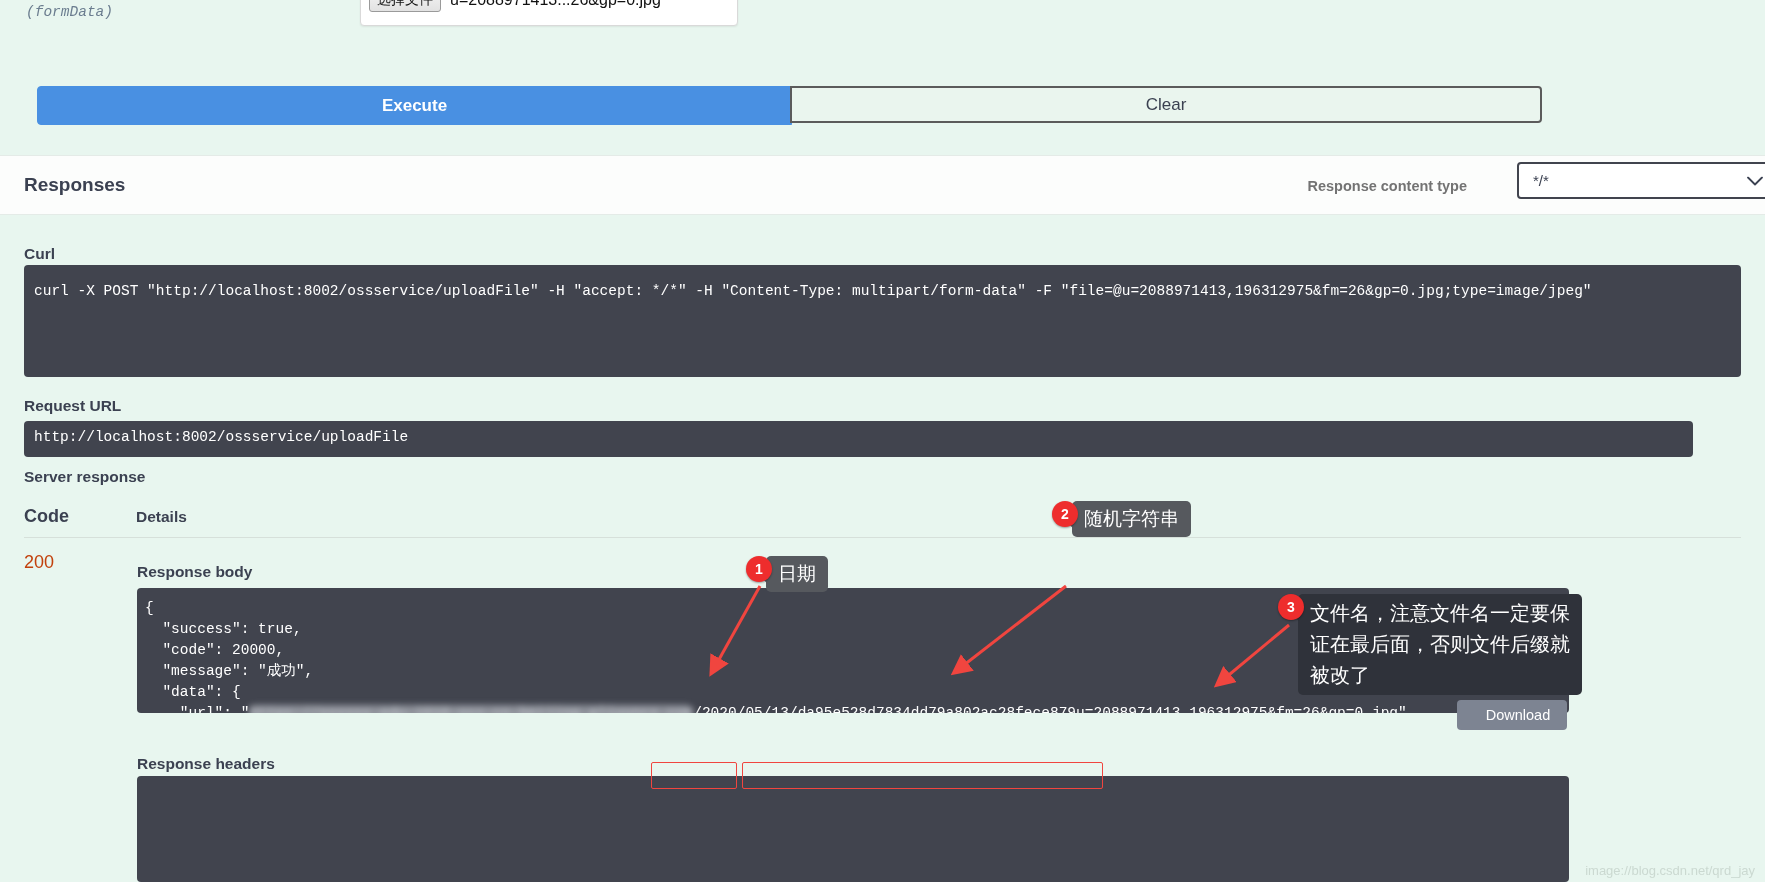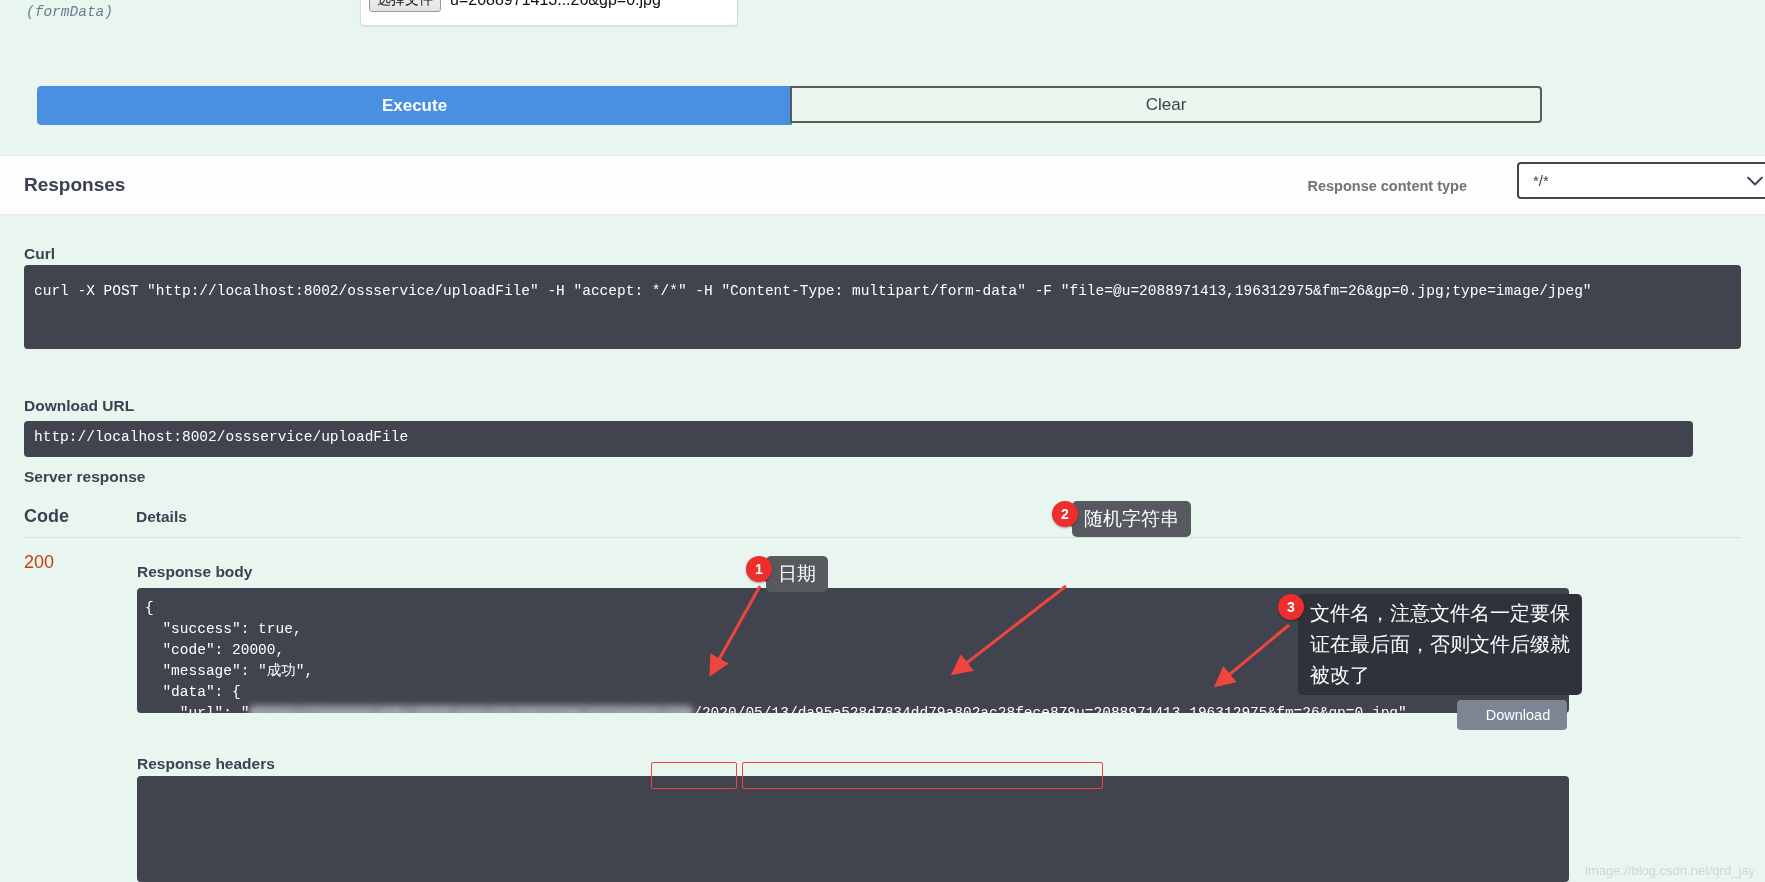--- a/index.html
+++ b/index.html
@@ -85,21 +85,21 @@
   .section-label{
     position:absolute;font-size:15.5px;font-weight:bold;color:#3b4151;
   }
 
   
   .code-block{
     position:absolute;background:#41444e;border-radius:4px;
     color:#ffffff;font-family:"Liberation Mono",monospace;
     box-sizing:border-box;overflow:hidden;
   }
-  #curl-block{left:24px;top:265px;width:1717px;height:84px;}
+  #curl-block{left:24px;top:265px;width:1717px;height:112px;}
   #curl-text{
     position:absolute;left:10px;top:16px;white-space:pre;font-size:14.5px;line-height:20px;
   }
   #request-url-block{left:24px;top:421px;width:1669px;height:36px;}
   #request-url-text{position:absolute;left:10px;top:8px;font-size:14.5px;white-space:pre;}
 
   #response-body-block{
     left:137px;top:588px;width:1432px;height:125px;
   }
   #response-body-text{
@@ -192,21 +192,21 @@
         </svg>
     </span>
   </div>
 </div>
 
 <div class="section-label" style="left:24px;top:245px;">Curl</div>
 <div id="curl-block" class="code-block">
   <div id="curl-text" class="mono">curl -X POST "http://localhost:8002/ossservice/uploadFile" -H "accept: */*" -H "Content-Type: multipart/form-data" -F "file=@u=2088971413,196312975&amp;fm=26&amp;gp=0.jpg;type=image/jpeg"</div>
 </div>
 
-<div class="section-label" style="left:24px;top:397px;">Download URL</div>
+<div class="section-label" style="left:24px;top:397px;">Request URL</div>
 <div id="request-url-block" class="code-block">
   <div id="request-url-text" class="mono">http://localhost:8002/ossservice/uploadFile</div>
 </div>
 
 <div class="section-label" id="server-response-label">Server response</div>
 <div class="section-label" id="code-col-head">Code</div>
 <div class="section-label" id="details-col-head">Details</div>
 <div id="table-divider"></div>
 <div id="code-200">200</div>
 <div class="section-label" id="response-body-label">Response body</div>

